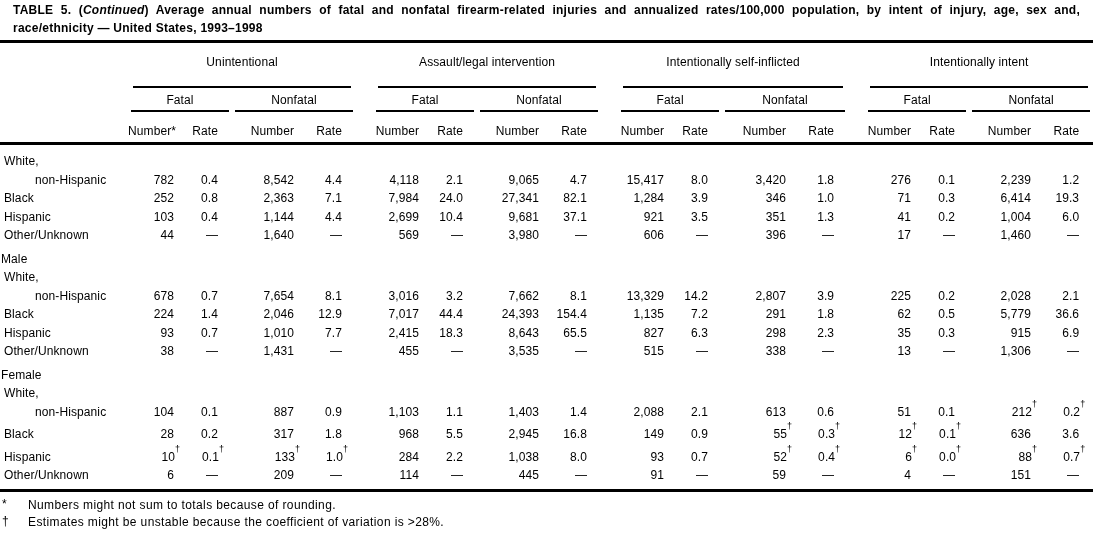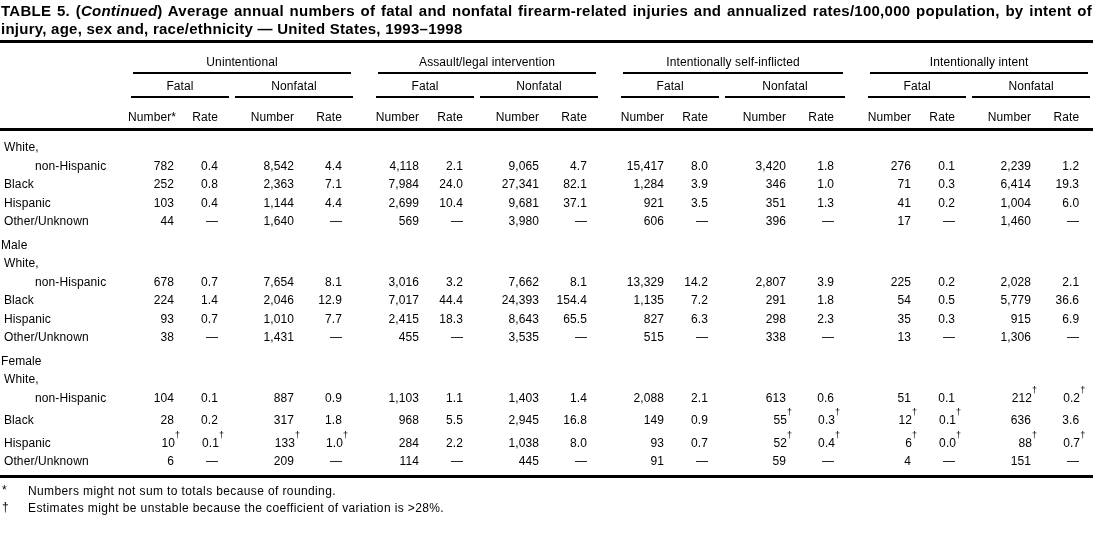--- a/index.html
+++ b/index.html
@@ -1,34 +1,34 @@
 <!DOCTYPE html>
 <html><head>
 <meta charset="utf-8">
 <style>
   html,body { margin:0; padding:0; background:#fff; color:#000;
     font-family:"Liberation Sans","DejaVu Sans",sans-serif; }
   .page { width:1093px; height:534px; box-sizing:border-box; padding-top:2px; overflow:hidden; }
 
   
-  .title { font-size:15px; font-weight:bold; line-height:17.5px; letter-spacing:0.25px;
-    text-align:justify; padding:0 1px; }
+  .title { font-size:12px; font-weight:bold; line-height:17.5px; letter-spacing:0.25px;
+    text-align:justify; padding:0 13px; }
   .title .cont { font-style:italic; }
   .rule-top { height:3px; background:#000; margin-top:3px; }
 
   
   table { border-collapse:collapse; table-layout:fixed; width:1093px; margin-top:13px; }
   th, td { padding:0; margin:0; font-size:12px; font-weight:normal; vertical-align:bottom;
     white-space:nowrap; letter-spacing:0.1px; }
   thead th { line-height:13px; }
   tr.groups-row th { height:17px; }
   tr.sub-row th { height:24px; }
   tr.cols-row th { height:26px; border-bottom:3px solid #000; padding-bottom:4px; }
   .grp-u { display:block; text-align:center; border-bottom:2px solid #000;
-    padding-bottom:3px; margin:0 5px; }
+    padding-bottom:17px; margin:0 5px; }
   .sub-u { display:block; text-align:center; border-bottom:2px solid #000;
     padding-bottom:3px; margin:0 3px; }
   .c-num { text-align:right; padding-right:12px; }
   .c-rate { text-align:right; padding-right:14px; }
 
   tbody td { line-height:18.5px; }
   tbody tr:first-child td { padding-top:7px; }
   td.sec { padding-left:1px; padding-top:5px; }
   td.lbl div.ind1 { padding-left:4px; }
   td.lbl div.ind2 { padding-left:35px; }
@@ -283,21 +283,21 @@
           <td class="c-num">7,017</td>
           <td class="c-rate">44.4</td>
           <td class="c-num">24,393</td>
           <td class="c-rate">154.4</td>
           <td class="spc"></td>
           <td class="c-num">1,135</td>
           <td class="c-rate">7.2</td>
           <td class="c-num">291</td>
           <td class="c-rate">1.8</td>
           <td class="spc"></td>
-          <td class="c-num">54</td>
+          <td class="c-num">62</td>
           <td class="c-rate">0.5</td>
           <td class="c-num">5,779</td>
           <td class="c-rate">36.6</td>
         </tr>
         <tr>
           <td class="lbl">
             <div class="ind1">Hispanic</div>
           </td>
           <td class="c-num">93</td>
           <td class="c-rate">0.7</td>

